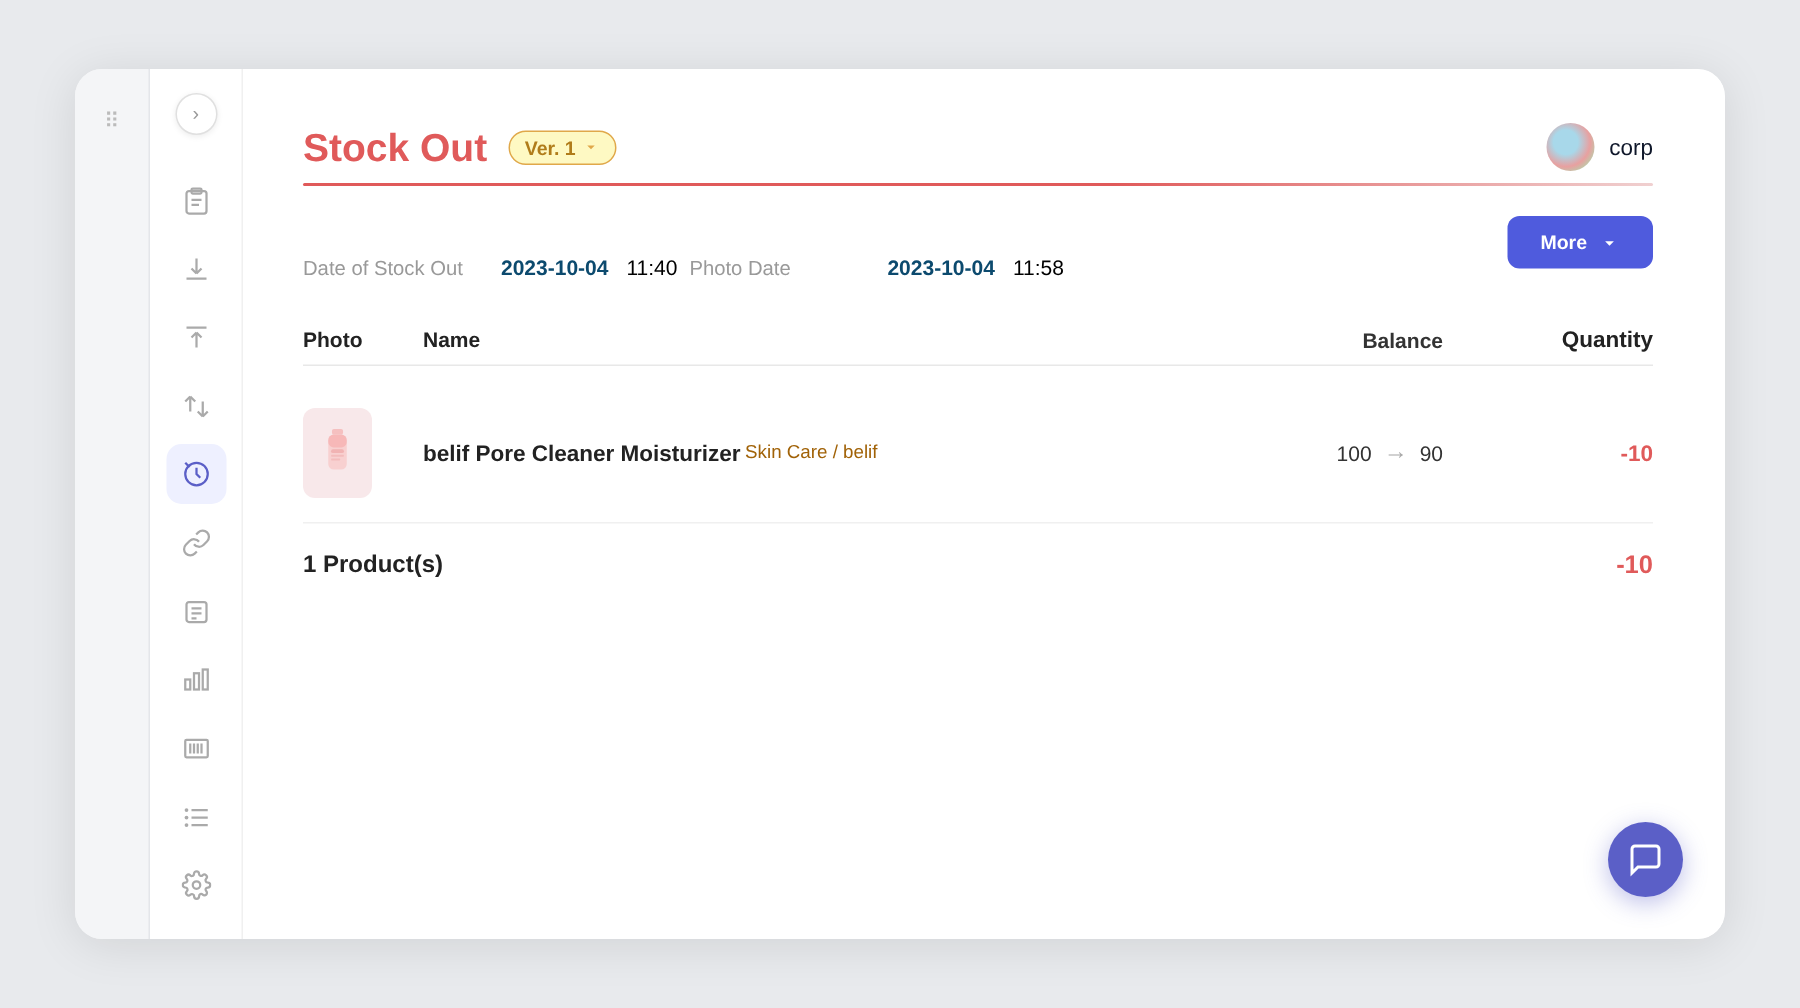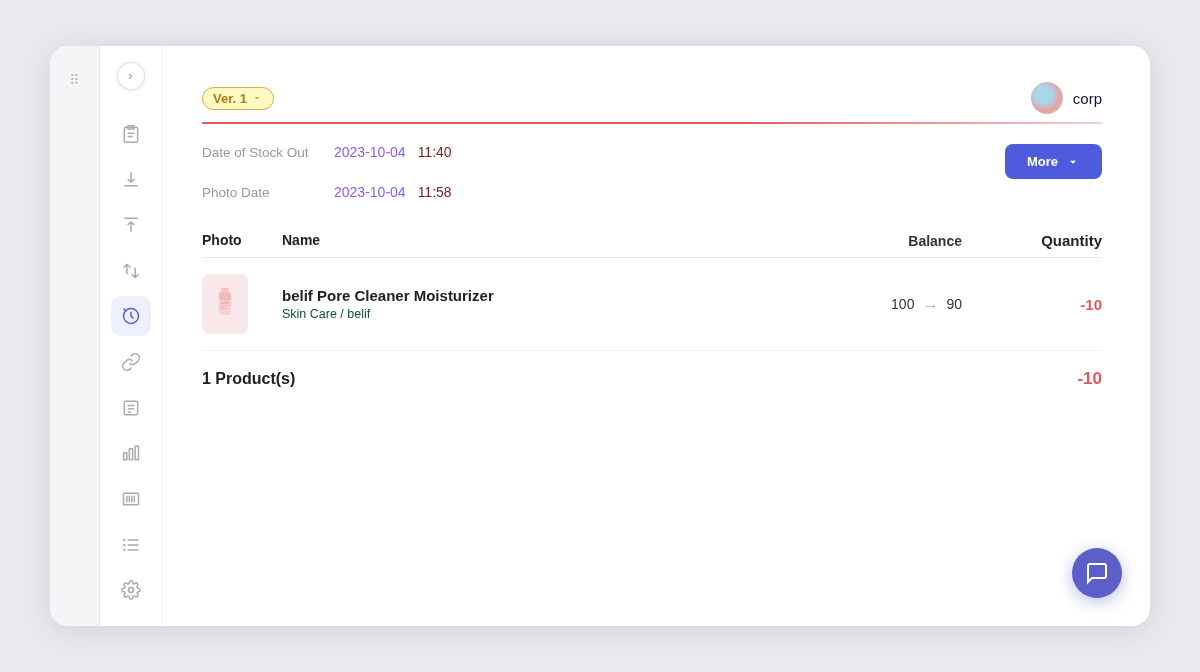--- a/index.html
+++ b/index.html
@@ -137,43 +137,44 @@
     }
     
     .meta-row {
       display: flex;
       align-items: flex-start;
       justify-content: space-between;
       margin-bottom: 24px;
     }
     .meta-info {
       display: flex;
-      flex-direction: column;
-      gap: 24px;
+      flex-direction: row;
+      gap: 8px;
+      margin-top: 26px;
     }
     .meta-line {
       display: flex;
       align-items: center;
       gap: 12px;
       font-size: 14px;
       color: #666;
     }
     .meta-line .meta-label {
       min-width: 120px;
       color: #999;
       font-size: 13.5px;
     }
     .meta-line .meta-date {
-      font-weight: 400;
-      color: #8b5cf6;
+      font-weight: 700;
+      color: #0c4a6e;
       font-size: 14px;
     }
     .meta-line .meta-time {
       font-weight: 400;
-      color: #7f1d1d;
+      color: #000000;
       font-size: 14px;
     }
     
     .more-btn {
       display: flex;
       align-items: center;
       gap: 8px;
       background: #4f5bdd;
       color: #fff;
       border: none;
@@ -185,21 +186,21 @@
     }
     
     .table-header {
       display: grid;
       grid-template-columns: 80px 1fr 180px 140px;
       padding: 8px 0 8px 0;
       border-bottom: 1.5px solid #e8e8e8;
       font-size: 14px;
       font-weight: 600;
       color: #222;
-      margin-bottom: 0;
+      margin-bottom: 12px;
     }
     .table-header .col-balance { text-align: right; }
     .table-header .col-qty { }
     .table-row-item {
       display: grid;
       grid-template-columns: 80px 1fr 180px 140px;
       padding: 16px 0;
       border-bottom: 1px solid #f0f0f0;
       align-items: center;
     }
@@ -211,23 +212,23 @@
       display: flex;
       align-items: center;
       justify-content: center;
       font-size: 22px;
       overflow: hidden;
     }
     .product-photo svg {
       width: 32px;
       height: 32px;
     }
-    .product-info { display: flex; flex-direction: column; gap: 3px; }
+    .product-info { display: flex; flex-direction: row; gap: 3px; }
     .product-name { font-size: 15px; font-weight: 600; color: #222; }
-    .product-category { font-size: 12.5px; color: #14532d; }
+    .product-category { font-size: 12.5px; color: #a16207; }
     .col-balance {
       text-align: right;
       font-size: 14px;
       color: #333;
       display: flex;
       align-items: center;
       justify-content: flex-end;
       gap: 8px;
     }
     .balance-arrow { color: #aaa; font-size: 16px; }
@@ -387,20 +388,21 @@
           <circle cx="12" cy="12" r="3"></circle>
           <path d="M19.4 15a1.65 1.65 0 00.33 1.82l.06.06a2 2 0 010 2.83 2 2 0 01-2.83 0l-.06-.06a1.65 1.65 0 00-1.82-.33 1.65 1.65 0 00-1 1.51V21a2 2 0 01-4 0v-.09A1.65 1.65 0 009 19.4a1.65 1.65 0 00-1.82.33l-.06.06a2 2 0 01-2.83-2.83l.06-.06A1.65 1.65 0 004.68 15a1.65 1.65 0 00-1.51-1H3a2 2 0 010-4h.09A1.65 1.65 0 004.6 9a1.65 1.65 0 00-.33-1.82l-.06-.06a2 2 0 012.83-2.83l.06.06A1.65 1.65 0 009 4.68a1.65 1.65 0 001-1.51V3a2 2 0 014 0v.09a1.65 1.65 0 001 1.51 1.65 1.65 0 001.82-.33l.06-.06a2 2 0 012.83 2.83l-.06.06A1.65 1.65 0 0019.4 9a1.65 1.65 0 001.51 1H21a2 2 0 010 4h-.09a1.65 1.65 0 00-1.51 1z"></path>
         </svg>
     </div>
   </div>
 
   <div class="main-content">
     
     <div class="header-row">
       <div class="header-left">
+        <h1 class="page-title">Stock Out</h1>
         <div class="version-badge">
           <span>Ver. 1</span>
           <svg width="12" height="12" viewBox="0 0 24 24" fill="#e0a84a" stroke="none">
               <path d="M7 10l5 5 5-5z"></path>
             </svg>
         </div>
       </div>
       <div class="header-right">
         <div class="avatar" style="background: radial-gradient(circle at 40% 40%, #a8d8ea 30%, #e8a0a0 60%, #a0e8b0 90%);">
         </div>

